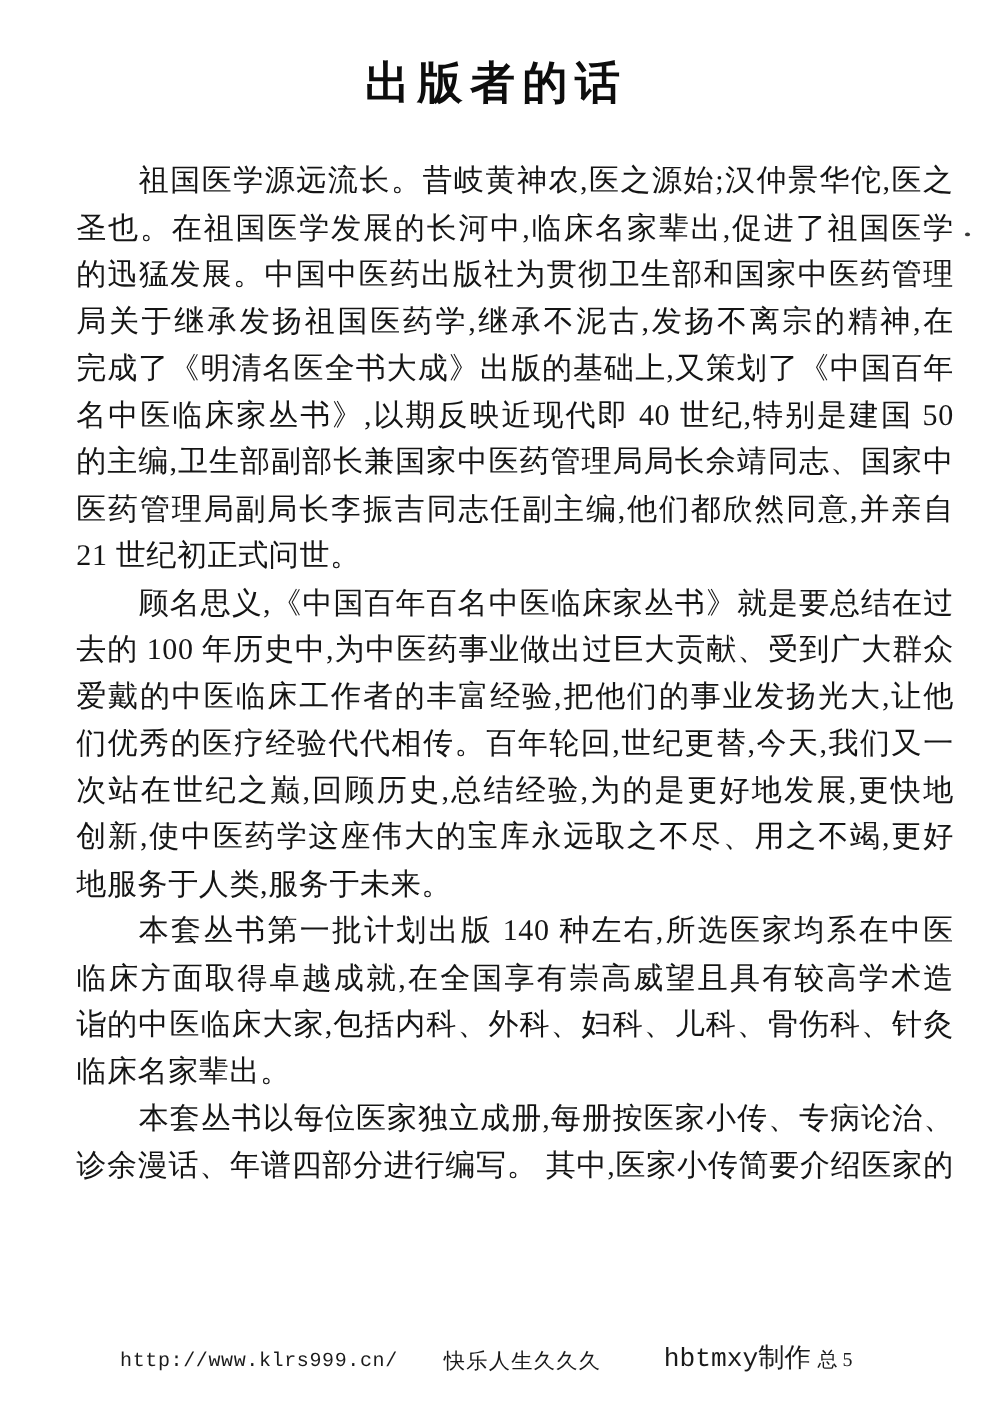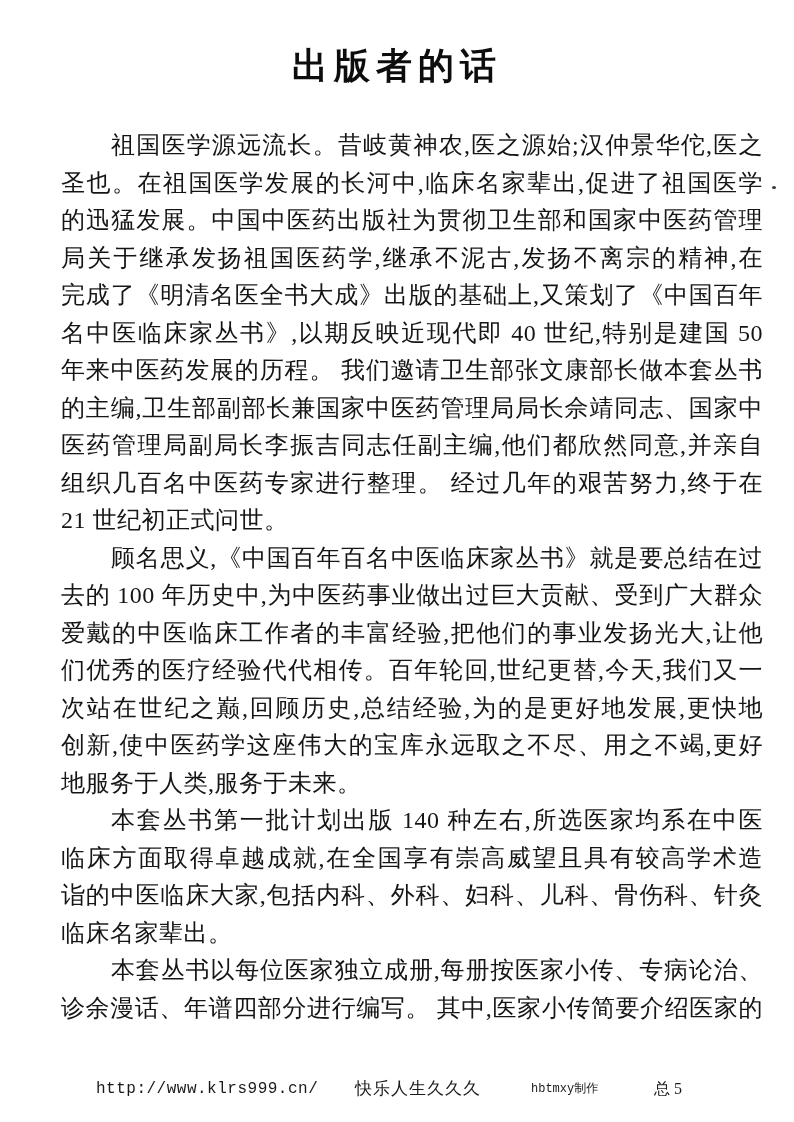--- a/index.html
+++ b/index.html
@@ -73,21 +73,21 @@
     left: 355px;
     top: 0;
     letter-spacing: 1px;
     text-align: center;
   }
   .footer-credit {
     position: absolute;
     left: 531px;
     top: 0;
     font-family: "Liberation Mono", "DejaVu Sans Mono", monospace;
-    font-size: 12px;
+    font-size: 21px;
   }
   .footer-page {
     position: absolute;
     left: 654px;
     top: 0;
     font-size: 16px;
   }
   .speckle {
     position: absolute;
     background: #3a3a3a;
@@ -106,24 +106,22 @@
   <div class="speckle speckle-1"></div>
   <div class="speckle speckle-2"></div>
 
   <div class="body-text">
     <div class="line indent fill">祖国医学源远流长。昔岐黄神农,医之源始;汉仲景华佗,医之</div>
     <div class="line fill">圣也。在祖国医学发展的长河中,临床名家辈出,促进了祖国医学</div>
     <div class="line fill">的迅猛发展。中国中医药出版社为贯彻卫生部和国家中医药管理</div>
     <div class="line fill">局关于继承发扬祖国医药学,继承不泥古,发扬不离宗的精神,在</div>
     <div class="line fill">完成了《明清名医全书大成》出版的基础上,又策划了《中国百年百</div>
     <div class="line fill">名中医临床家丛书》,以期反映近现代即 40 世纪,特别是建国 50</div>
-    <div class="line fill">年来中医药发展的历程。 我们邀请卫生部张文康部长做本套丛书</div>
     <div class="line fill">的主编,卫生部副部长兼国家中医药管理局局长佘靖同志、国家中</div>
     <div class="line fill">医药管理局副局长李振吉同志任副主编,他们都欣然同意,并亲自</div>
-    <div class="line fill">组织几百名中医药专家进行整理。 经过几年的艰苦努力,终于在</div>
     <div class="line end">21 世纪初正式问世。</div>
     <div class="line indent fill">顾名思义,《中国百年百名中医临床家丛书》就是要总结在过</div>
     <div class="line fill">去的 100 年历史中,为中医药事业做出过巨大贡献、受到广大群众</div>
     <div class="line fill">爱戴的中医临床工作者的丰富经验,把他们的事业发扬光大,让他</div>
     <div class="line fill">们优秀的医疗经验代代相传。百年轮回,世纪更替,今天,我们又一</div>
     <div class="line fill">次站在世纪之巅,回顾历史,总结经验,为的是更好地发展,更快地</div>
     <div class="line fill">创新,使中医药学这座伟大的宝库永远取之不尽、用之不竭,更好</div>
     <div class="line end">地服务于人类,服务于未来。</div>
     <div class="line indent fill">本套丛书第一批计划出版 140 种左右,所选医家均系在中医</div>
     <div class="line fill">临床方面取得卓越成就,在全国享有崇高威望且具有较高学术造</div>

